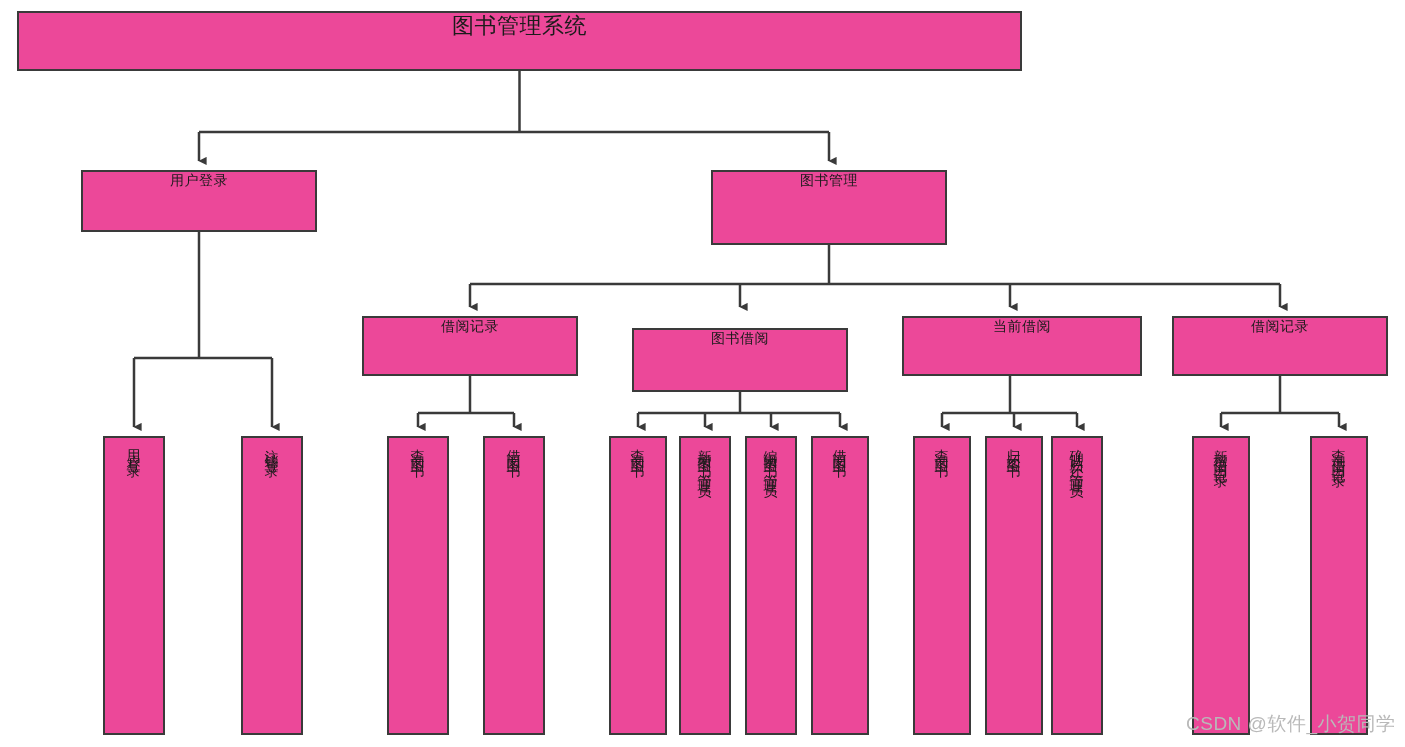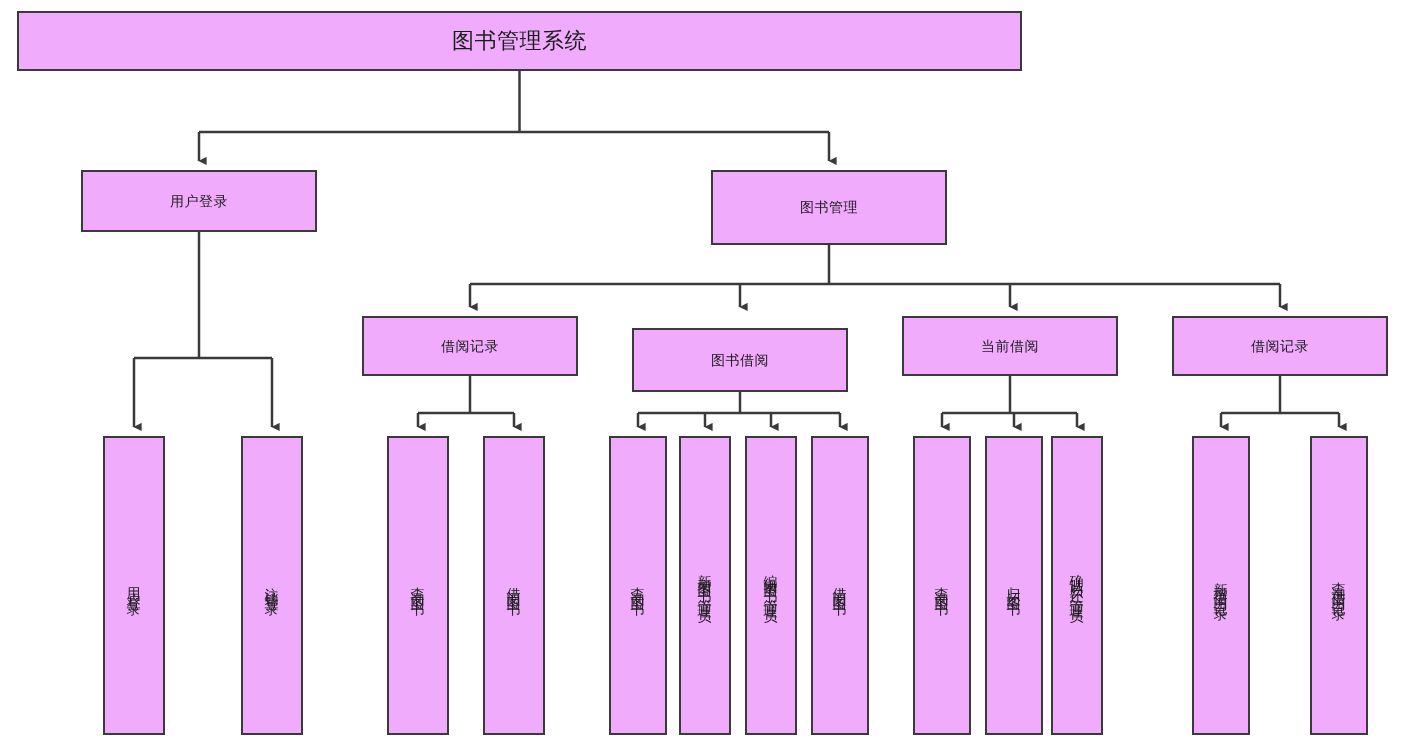--- a/index.html
+++ b/index.html
@@ -21,24 +21,24 @@
     position: absolute;
     left: 0;
     top: 0;
     width: 1405px;
     height: 747px;
     pointer-events: none;
   }
   .node {
     position: absolute;
     box-sizing: border-box;
-    background: #f0abfc;
+    background: #ec4899;
     border: 2.5px solid #3a3a3a;
     display: flex;
-    align-items: center;
+    align-items: flex-start;
     justify-content: center;
     color: #1b1b1b;
   }
   .node-label {
     font-size: 14px;
     line-height: 1.18;
     letter-spacing: 0.5px;
     white-space: nowrap;
     text-align: center;
   }
@@ -114,21 +114,21 @@
       </div>
       <div class="node" style="left: 711px; top: 170px; width: 236px; height: 75px;">
         <span class="node-label">图书管理</span>
       </div>
       <div class="node" style="left: 362px; top: 316px; width: 216px; height: 60px;">
         <span class="node-label">借阅记录</span>
       </div>
       <div class="node" style="left: 632px; top: 328px; width: 216px; height: 64px;">
         <span class="node-label">图书借阅</span>
       </div>
-      <div class="node" style="left: 902px; top: 316px; width: 216px; height: 60px;">
+      <div class="node" style="left: 902px; top: 316px; width: 240px; height: 60px;">
         <span class="node-label">当前借阅</span>
       </div>
       <div class="node" style="left: 1172px; top: 316px; width: 216px; height: 60px;">
         <span class="node-label">借阅记录</span>
       </div>
       <div class="node vertical" style="left: 103px; top: 436px; width: 62px; height: 299px;">
         <span class="node-label">用户登录</span>
       </div>
       <div class="node vertical" style="left: 241px; top: 436px; width: 62px; height: 299px;">
         <span class="node-label">注销登录</span>
@@ -160,13 +160,14 @@
       <div class="node vertical" style="left: 1051px; top: 436px; width: 52px; height: 299px;">
         <span class="node-label">确认归还（管理员）</span>
       </div>
       <div class="node vertical" style="left: 1192px; top: 436px; width: 58px; height: 299px;">
         <span class="node-label">新增借阅记录</span>
       </div>
       <div class="node vertical" style="left: 1310px; top: 436px; width: 58px; height: 299px;">
         <span class="node-label">查询借阅记录</span>
       </div>
     </div>
+  <div class="watermark">CSDN @软件_小贺同学</div>
 </div>
 
 </body></html>

